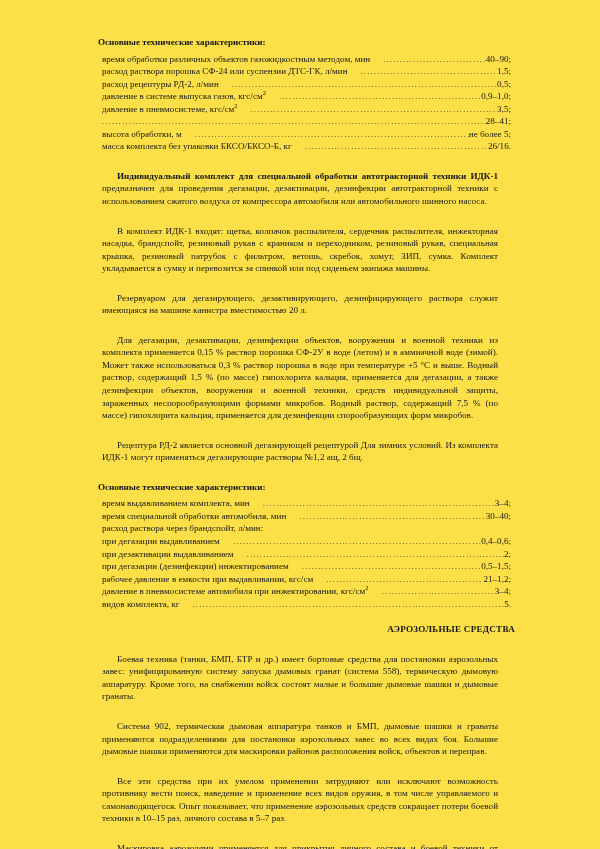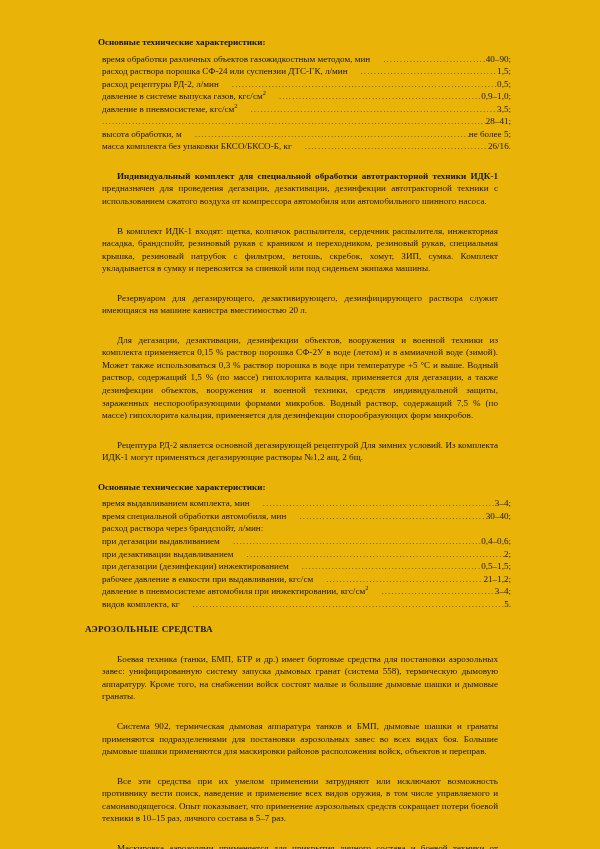--- a/index.html
+++ b/index.html
@@ -13,38 +13,38 @@
     height: 849px;
     overflow: hidden;
     font-family: "Liberation Serif", "DejaVu Serif", serif;
     color: #14161a;
   }
   .page {
     box-sizing: border-box;
     width: 600px;
     height: 849px;
     padding: 36px 85px 0 85px;
-    background: #eab308;
+    background: #fde047;
   }
   .doc-body {
     width: 430px;
     font-size: 9.1px;
     line-height: 12.55px;
   }
 
   
   .subhead {
     font-weight: bold;
     text-indent: 13px;
     margin: 0;
     white-space: nowrap;
   }
   .section-title {
     font-weight: bold;
-    text-align: left;
+    text-align: right;
     margin: 13px 0 3px 0;
     letter-spacing: .25px;
   }
 
   
   .spec-list {
     list-style: none;
     margin: 4px;
     padding: 0;
   }

